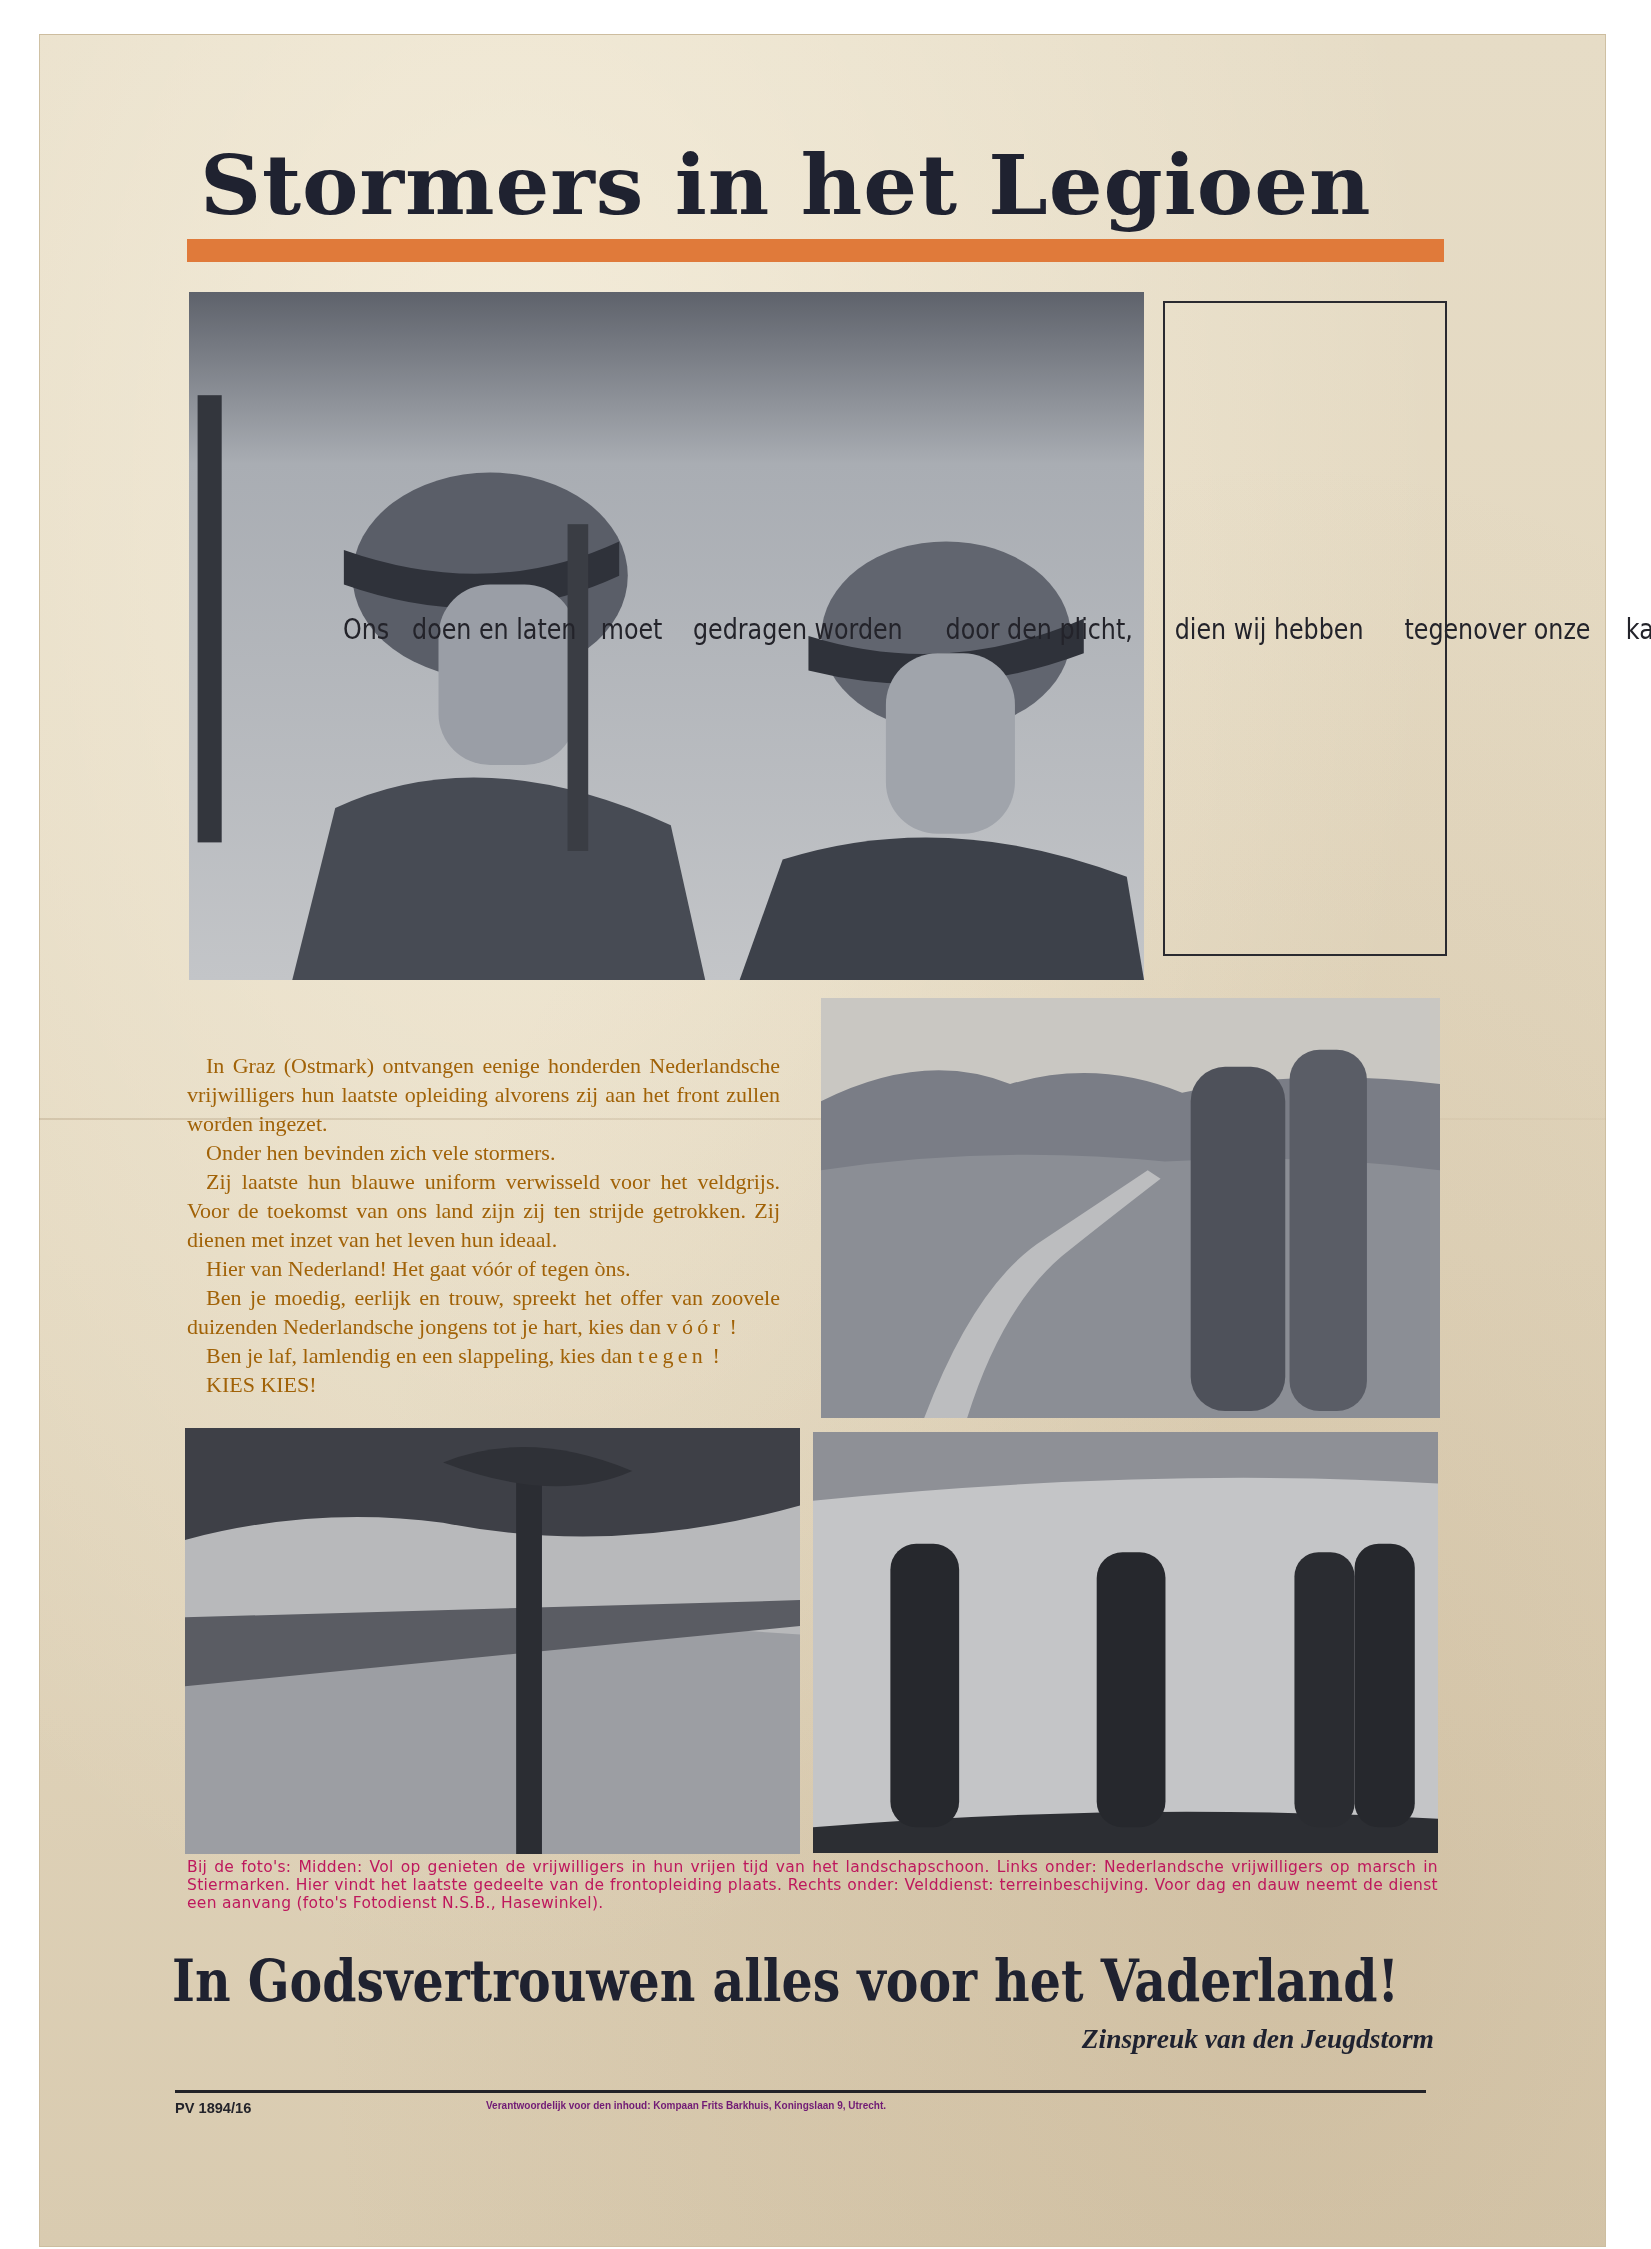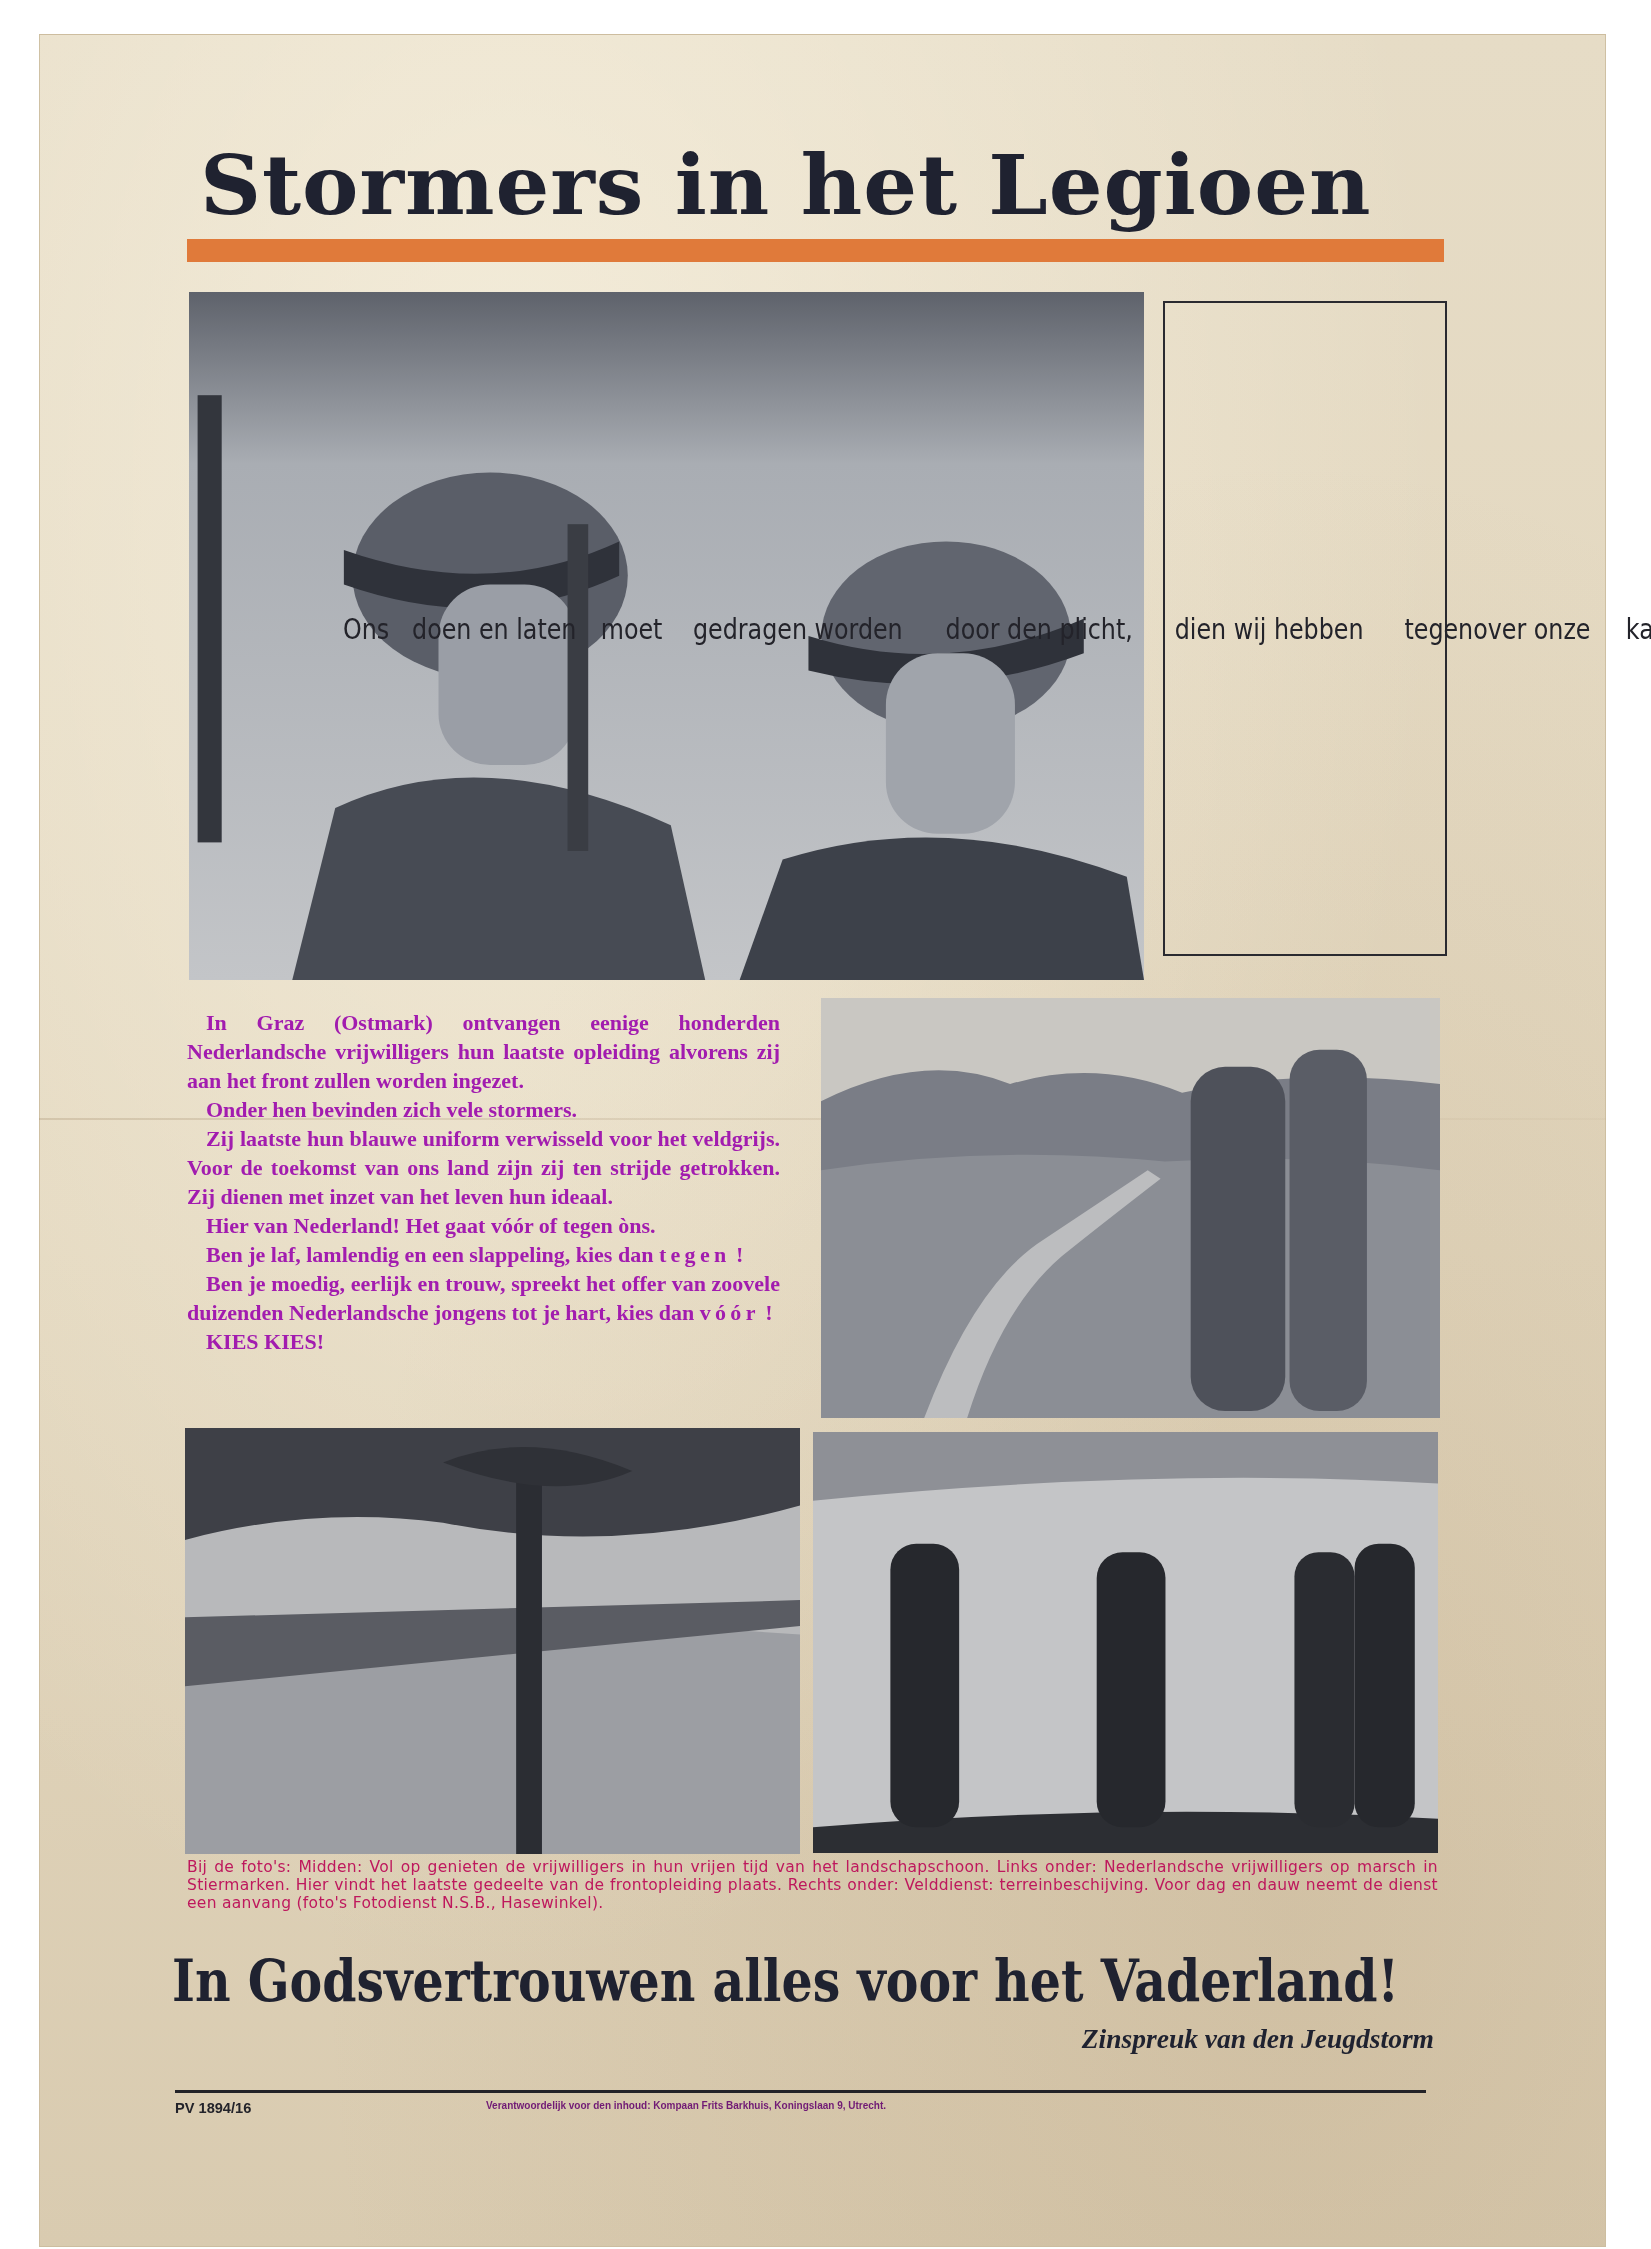--- a/index.html
+++ b/index.html
@@ -42,23 +42,23 @@
   .quote-box {
     position:absolute; left:1163px; top:301px; width:284px; height:655px;
     border:2.6px solid #2a2a30; box-sizing:border-box;
     display:flex; flex-direction:row; align-items:center; justify-content:center;
     font-family:"DejaVu Sans", sans-serif; color:#23232a;
   }
   .quote-line { font-size:29px; line-height:58px; white-space:nowrap; transform:scaleX(0.82); }
   .quote-sign { font-size:29px; line-height:58px; white-space:nowrap; transform:scaleX(0.8); margin-top:0; }
 
   .body-text {
-    position:absolute; left:187px; top:1008px; width:593px;
+    position:absolute; left:187px; top:1051px; width:593px;
     font-family:"Liberation Serif", serif; font-size:22px; line-height:29px;
-    color:#a21caf; text-align:justify;font-weight:bold;
+    color:#a16207; text-align:justify;
   }
   .body-text p { margin:0; text-indent:19px; }
   .body-text p.first { text-indent:19px; }
   .spaced { letter-spacing:4.3px; }
 
   .caption {
     position:absolute; left:187px; top:1858px; width:1251px;
     font-family:"DejaVu Sans", sans-serif; font-size:15.5px; line-height:18px;
     color:#be185d; text-align:justify; letter-spacing:0.3px;
   }
@@ -129,22 +129,22 @@
   <div class="quote-line">kameraden</div>
   <div class="quote-line">aan het front.</div>
   <div class="quote-sign">DE HOOFDSTORMER</div>
 </div>
 
 <div class="body-text">
   <p class="first">In Graz (Ostmark) ontvangen eenige honderden Nederlandsche vrijwilligers hun laatste opleiding alvorens zij aan het front zullen worden ingezet.</p>
   <p>Onder hen bevinden zich vele stormers.</p>
   <p>Zij laatste hun blauwe uniform verwisseld voor het veldgrijs. Voor de toekomst van ons land zijn zij ten strijde getrokken. Zij dienen met inzet van het leven hun ideaal.</p>
   <p>Hier van Nederland! Het gaat vóór of tegen òns.</p>
+  <p><span>Ben je moedig, eerlijk en trouw, spreekt het offer van zoovele duizenden Nederlandsche jongens tot je hart, kies dan</span> <span class="spaced">vóór</span><span> !</span></p>
   <p><span>Ben je laf, lamlendig en een slappeling, kies dan</span> <span class="spaced">tegen</span><span> !</span></p>
-  <p><span>Ben je moedig, eerlijk en trouw, spreekt het offer van zoovele duizenden Nederlandsche jongens tot je hart, kies dan</span> <span class="spaced">vóór</span><span> !</span></p>
   <p>KIES KIES!</p>
 </div>
 
 <div class="photo photo-mid">
   <svg viewBox="0 0 720 488" preserveAspectRatio="none">
     <rect width="720" height="488" fill="#c9c7c2"></rect>
     <path d="M0 120 Q120 60 220 100 Q320 70 420 110 Q560 80 720 100 L720 488 L0 488 Z" fill="#7a7d86"></path>
     <path d="M0 200 Q200 170 400 190 Q560 180 720 200 L720 488 L0 488 Z" fill="#8b8e95"></path>
     <path d="M120 488 Q180 330 260 280 Q320 240 380 200 L395 210 Q330 260 280 300 Q210 360 170 488 Z" fill="#bcbdbf"></path>
     <rect x="430" y="80" width="110" height="400" rx="40" fill="#4e515a"></rect>

